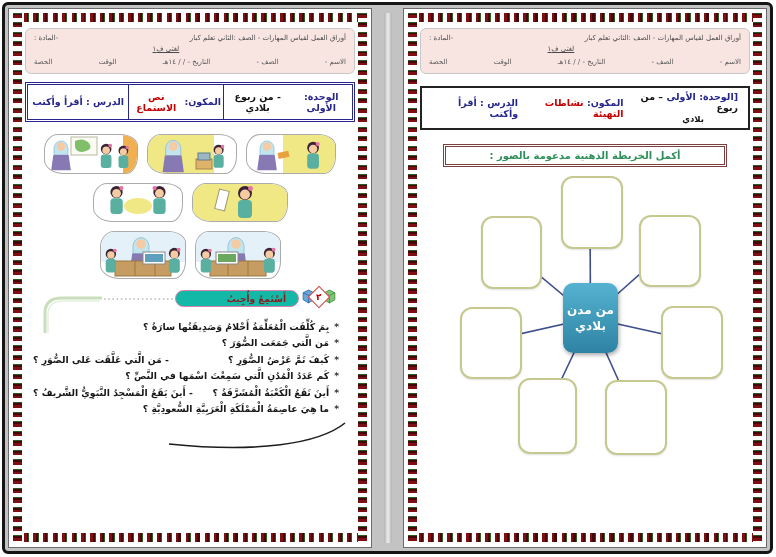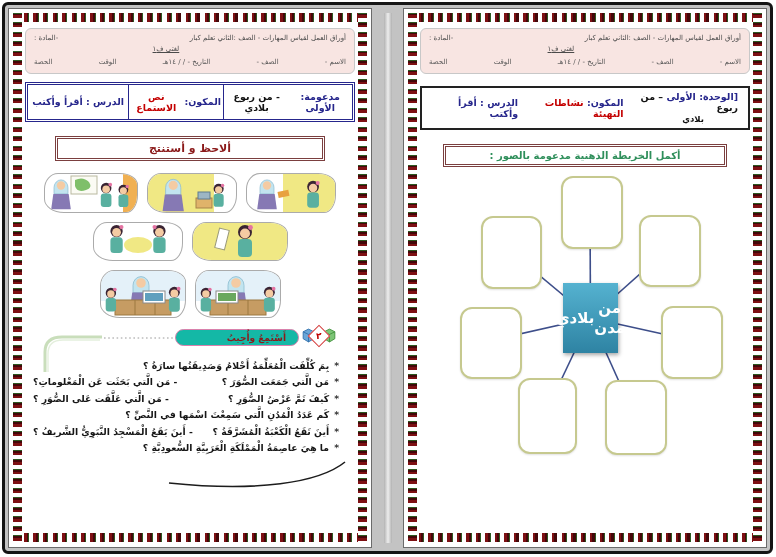--- a/index.html
+++ b/index.html
@@ -65,23 +65,23 @@
   .q-list{list-style:none;margin:6px 0 0;padding:0 12px 0 4px;text-align:center;}
   .q-list li{display:flex;justify-content:space-between;font-size:9.3px;font-weight:bold;
     color:#161616;margin-bottom:4.5px;line-height:1.3;}
   .q-bullet{margin-left:5px;color:#333;}
   .swoosh{margin:2px 0 0 6px;display:block;}
   
   .mindmap{position:relative;margin-top:6px;height:290px;}
   .mm-lines{position:absolute;left:0;top:0;width:100%;height:100%;}
   .mbox{position:absolute;border:2px solid #c6c98f;border-radius:12px;background:#fff;
     box-shadow:0 1px 2px rgba(0,0,0,.12);}
-  .mcenter{position:absolute;border-radius:0;background:linear-gradient(#55b2d0,#2e83a3);
-    box-shadow:1px 2px 4px rgba(0,0,0,.35);color:#fff;font-weight:bold;font-size:15px;
-    display:flex;flex-direction:row;align-items:center;justify-content:center;line-height:1.35;text-align:center;}
+  .mcenter{position:absolute;border-radius:10px;background:linear-gradient(#55b2d0,#2e83a3);
+    box-shadow:1px 2px 4px rgba(0,0,0,.35);color:#fff;font-weight:bold;font-size:12px;
+    display:flex;flex-direction:column;align-items:center;justify-content:center;line-height:1.35;text-align:center;}
 </style>
 </head>
 <body>
 
 <svg width="0" height="0" style="position:absolute" aria-hidden="true">
   <defs>
     <g id="sym-teacher">
       <path d="M10,18 a10,11 0 1 1 20,0 v9 h-20 z" fill="#c2e4ef" stroke="#8cbcd1" stroke-width="1"></path>
       <circle cx="20" cy="15" r="6" fill="#f4cba3"></circle>
       <path d="M9,27 h22 l3,22 h-28 z" fill="#8679b4"></path>
@@ -115,33 +115,32 @@
           <span>الاسم -</span>
           <span>الصف -</span>
           <span>التاريخ - /   /  ١٤هـ</span>
           <span>الوقت</span>
           <span>الحصة</span>
         </div>
       </div>
 
       <div class="unit-bar">
         <div class="unit-cell uc1">
-          <span>مدعومة: الأولى</span>
+          <span>الوحدة: الأولى</span>
           <span class="black-bold">- من ربوع بلادي</span>
         </div>
         <div class="unit-cell uc2">
           <span>المكون:</span>
           <span class="red-text">نص الاستماع</span>
         </div>
         <div class="unit-cell uc3">
           <span>الدرس : أقرأ وأكتب</span>
         </div>
       </div>
 
-      <div class="observe-box">ألاحظ و أستنتج</div>
 
       <div class="panels">
         <div class="prow">
           <div class="panel">
             <svg width="88" height="38" viewBox="0 0 88 38">
               <rect x="36" y="0" width="52" height="38" fill="#f0e884"></rect>
               <use href="#sym-teacher" transform="translate(6,1) scale(0.70)"></use>
               <rect x="31" y="17" width="11" height="6" fill="#e8a13f" transform="rotate(-12 36 20)"></rect>
               <use href="#sym-girl" transform="translate(56,6) scale(0.84)"></use>
             </svg>
@@ -235,21 +234,20 @@
           </div>
         </div>
 
         <ul class="q-list">
           <li>
             <span><span class="q-bullet">*</span><span>بِمَ كُلِّفَت الْمُعَلِّمَةُ أَحْلامُ وَصَدِيقَتُها سارَةُ ؟</span></span>
             <span></span>
           </li>
           <li>
             <span><span class="q-bullet">*</span><span>مَن الَّتي جَمَعَت الصُّوَرَ ؟</span></span>
-            <span>- مَن الَّتي بَحَثَت عَن الْمَعْلوماتِ؟</span>
           </li>
           <li>
             <span><span class="q-bullet">*</span><span>كَيفَ تَمَّ عَرْضُ الصُّوَرِ ؟</span></span>
             <span>- مَن الَّتي عَلَّقَت عَلى الصُّوَرِ ؟</span>
           </li>
           <li>
             <span><span class="q-bullet">*</span><span>كَم عَدَدُ الْمُدُنِ الَّتي سَمِعْتَ اسْمَها في النَّصِّ ؟</span></span>
             <span></span>
           </li>
           <li>

